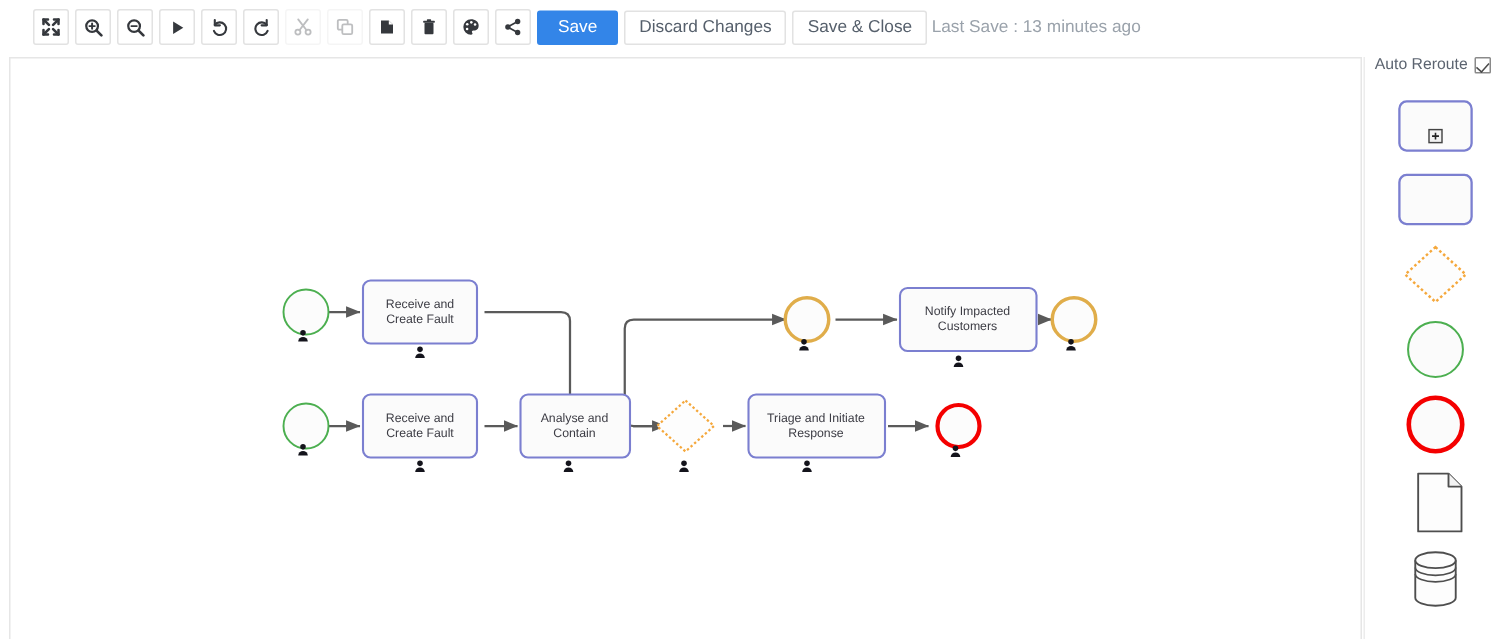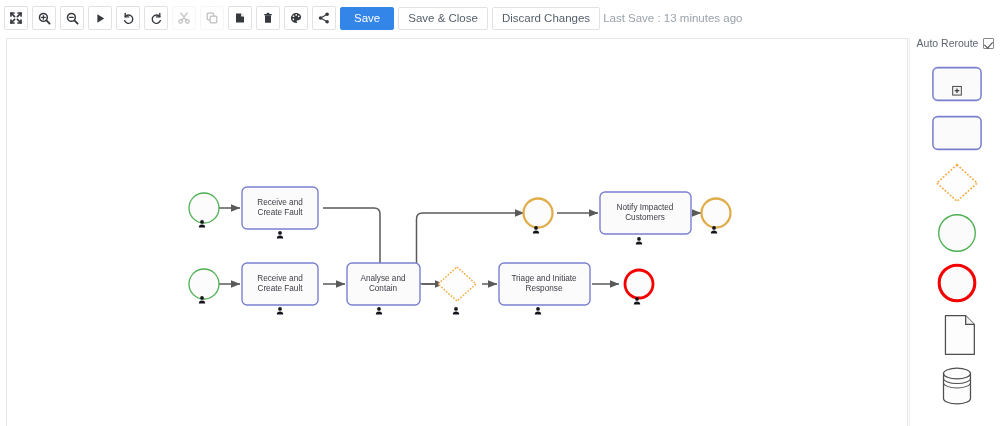--- a/index.html
+++ b/index.html
@@ -8,21 +8,21 @@
     width: 1000px; height: 426px;
     background: #ffffff;
     font-family: "Liberation Sans", sans-serif;
     overflow: hidden;
   }
   #app { position: relative; width: 1000px; height: 426px; background:#fff; }
 
   
   .toolbar {
     position: absolute; left: 0; top: 0; width: 1000px; height: 36px;
-    display: flex; align-items: center; gap: 0px; padding-left: 2px;
+    display: flex; align-items: center; gap: 0px; padding-left: 20px;
     background: #ffffff;
   }
   .tbtn {
     width: 24px; height: 24px; margin: 0 2px;
     border: 1px solid #e2e2e2; border-radius: 2px;
     background: #fff;
     display: flex; align-items: center; justify-content: center;
     cursor: pointer;
   }
   .tbtn svg { display:block; }
@@ -176,22 +176,22 @@
     <div class="tbtn">
       <svg width="12" height="12" viewBox="0 0 12 12">
         <circle cx="9.1" cy="2.3" r="1.8" fill="#35383d"></circle>
         <circle cx="9.1" cy="9.7" r="1.8" fill="#35383d"></circle>
         <circle cx="2.6" cy="6" r="1.8" fill="#35383d"></circle>
         <path d="M3.9 5.2 L7.9 3 M3.9 6.8 L7.9 9" stroke="#35383d" stroke-width="1.1"></path>
       </svg>
     </div>
 
     <button class="txtbtn primary">Save</button>
+    <button class="txtbtn">Discard Changes</button>
     <button class="txtbtn">Save &amp; Close</button>
-    <button class="txtbtn">Discard Changes</button>
     <span class="lastsave">Last Save : 13 minutes ago</span>
   </div>
 
   <div class="canvas">
     <svg width="902" height="400" viewBox="0 0 902 400">
       <defs>
         <marker id="arrow" markerWidth="7" markerHeight="7" refX="6.2" refY="3" orient="auto" markerUnits="strokeWidth">
           <path d="M0,0.4 L6.4,3 L0,5.6 Z" fill="#5a5a5a"></path>
         </marker>
         <g id="person">

